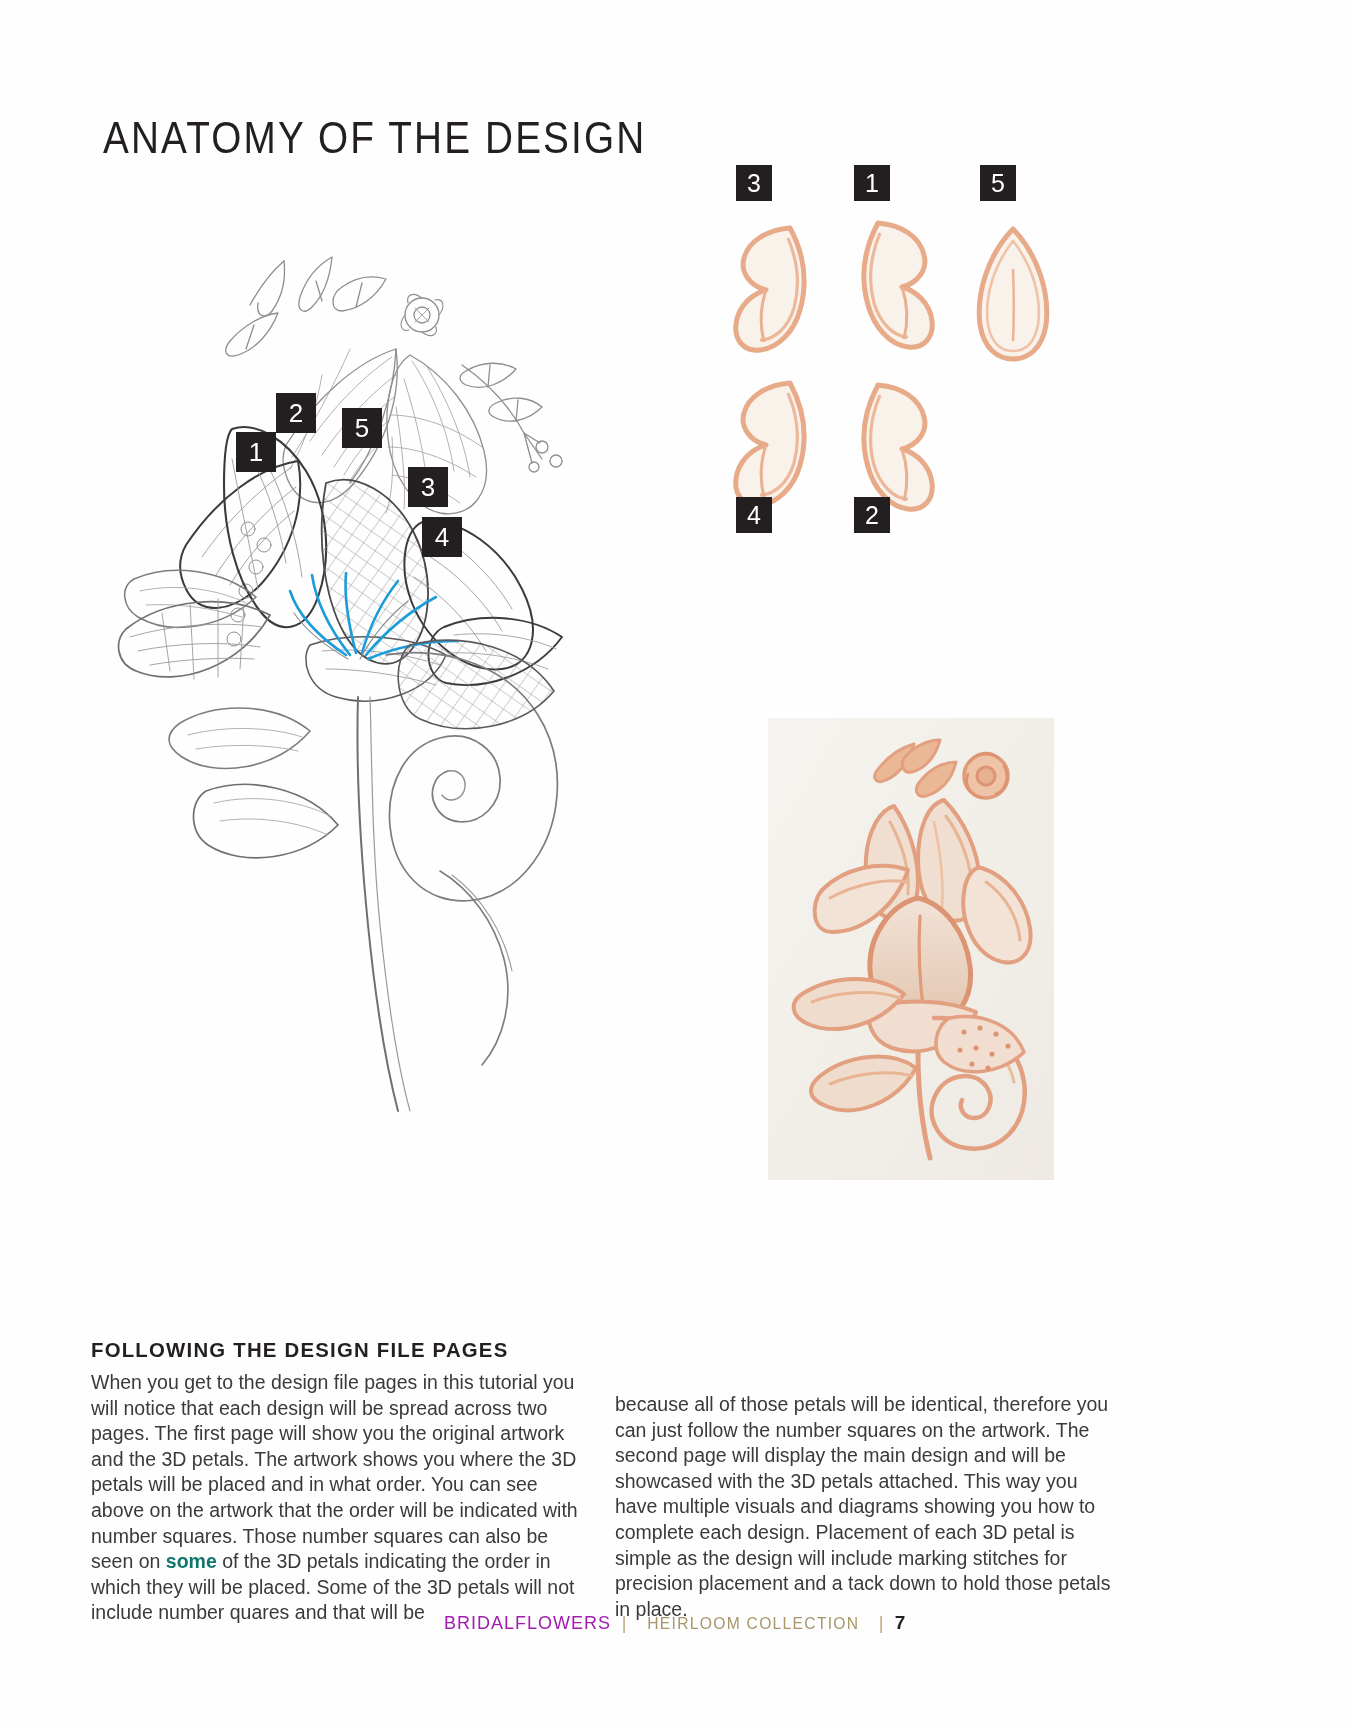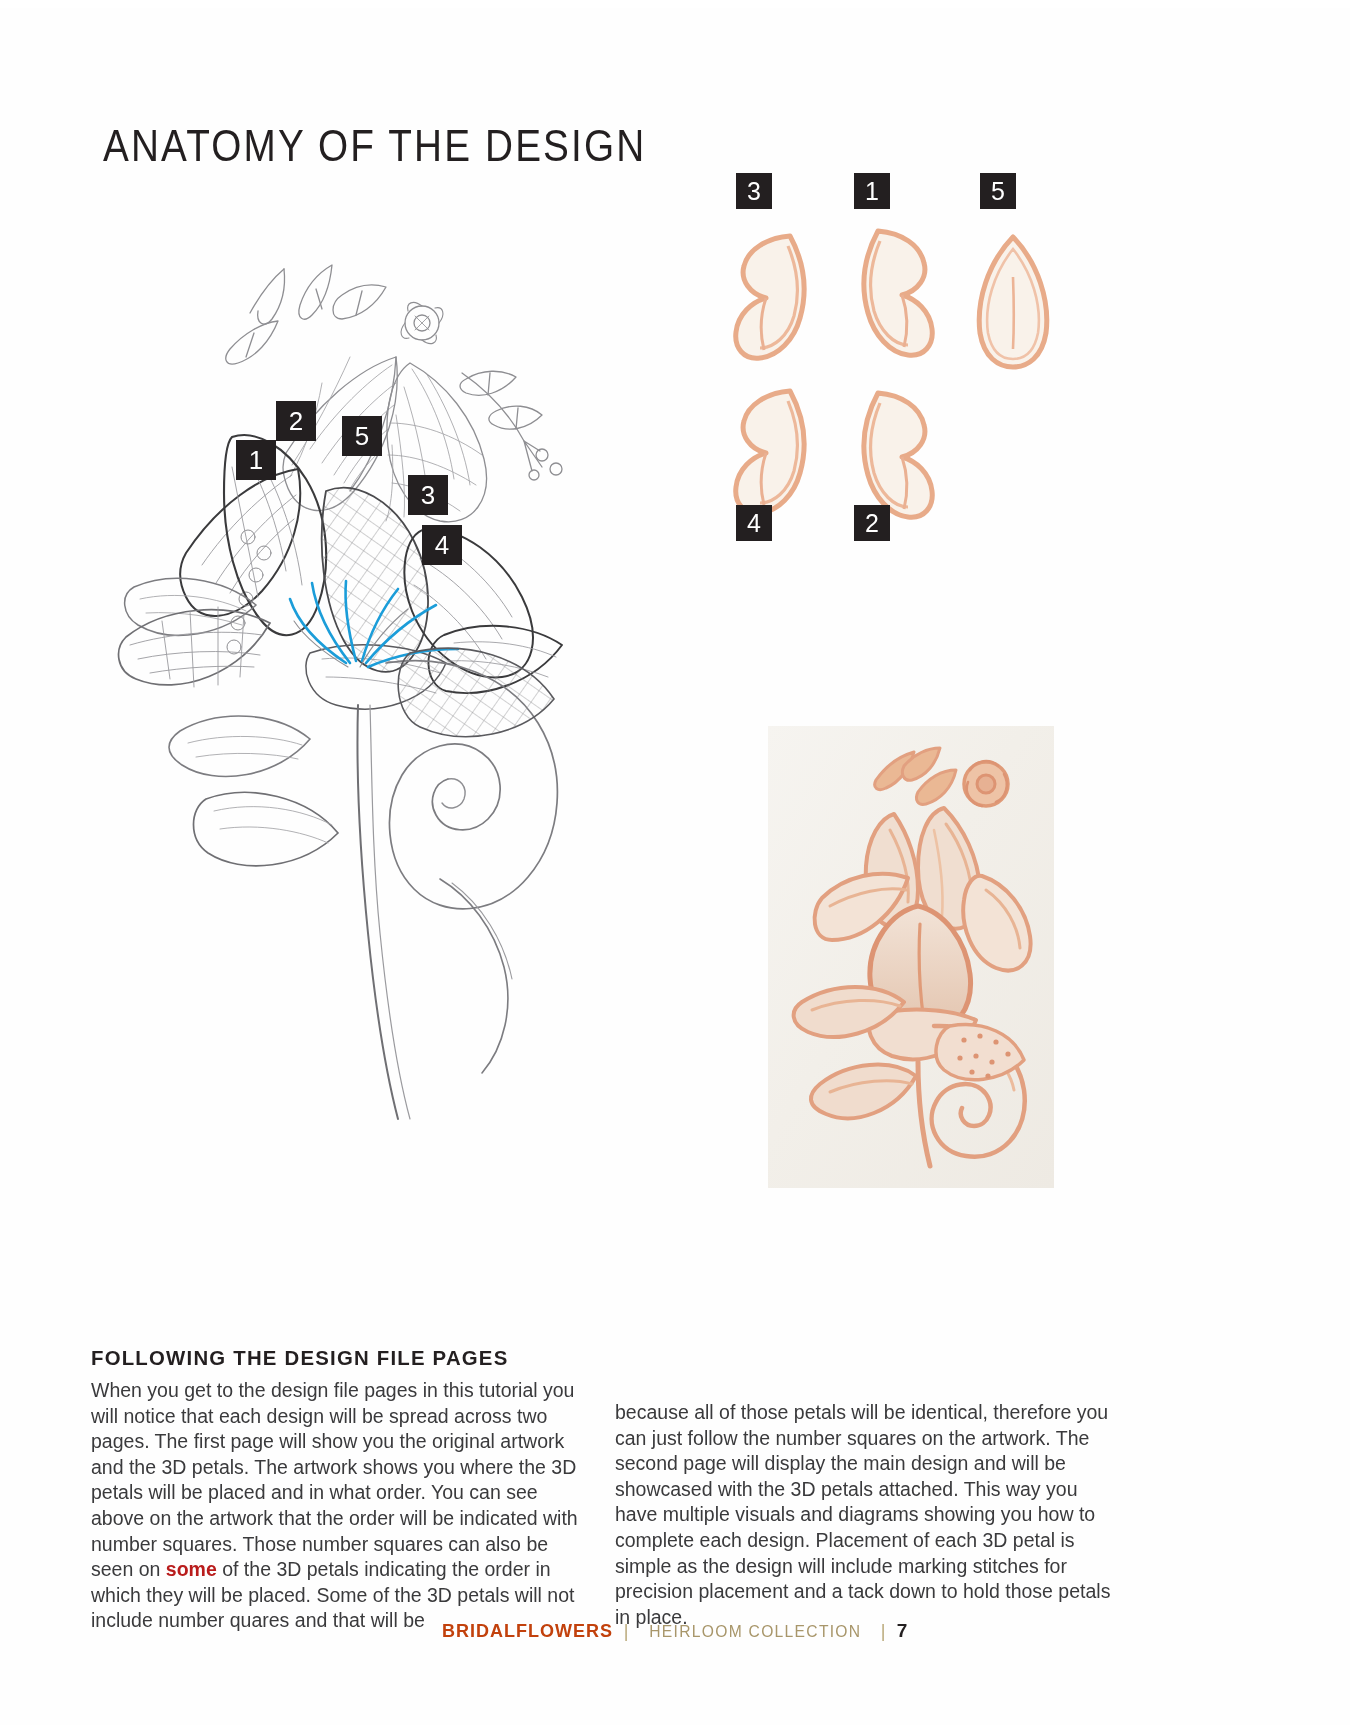--- a/index.html
+++ b/index.html
@@ -13,21 +13,20 @@
     position: relative;
     font-family: "Liberation Sans", sans-serif;
     color: #231f20;
     overflow: hidden;
   }
 
   .page {
     position: absolute;
     inset: 0;
     background: #fefefe;
-    margin-top: 8px;
   }
 
   
   .page-title {
     position: absolute;
     left: 103px;
     top: 112px;
     font-family: "Liberation Sans", sans-serif;
     font-size: 45px;
     font-weight: 400;
@@ -123,36 +122,36 @@
     top: 0;
     width: 497px;
     font-size: 19.5px;
     line-height: 25.6px;
     color: #3a3a3c;
     font-weight: 300;
   }
   .col-left  { left: 0px; }
   .col-right { left: 524px; top: 22px; }
   .col p { margin: 0; }
-  .col b { font-weight: bold; color: #b91c1c; }
+  .col b { font-weight: bold; color: #0f766e; }
 
   
   .footer {
     position: absolute;
     left: 0;
     right: 0;
     top: 1612px;
     text-align: center;
     font-size: 18px;
     letter-spacing: 0.6px;
     white-space: nowrap;
   }
   .footer .brand {
-    font-weight: bold;
-    color: #c2410c;
+    font-weight: normal;
+    color: #a21caf;
     letter-spacing: 1px;
   }
   .footer .sep {
     color: #b9a878;
     margin: 0 5px;
     font-weight: 300;
   }
   .footer .collection {
     color: #a8966a;
     letter-spacing: 1.4px;

